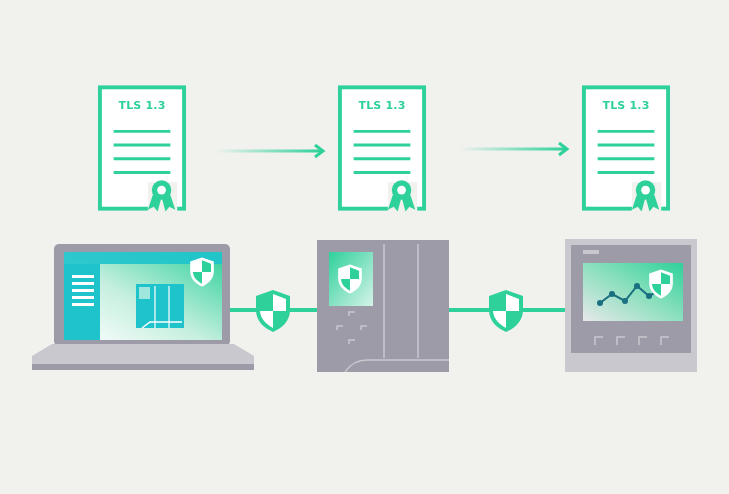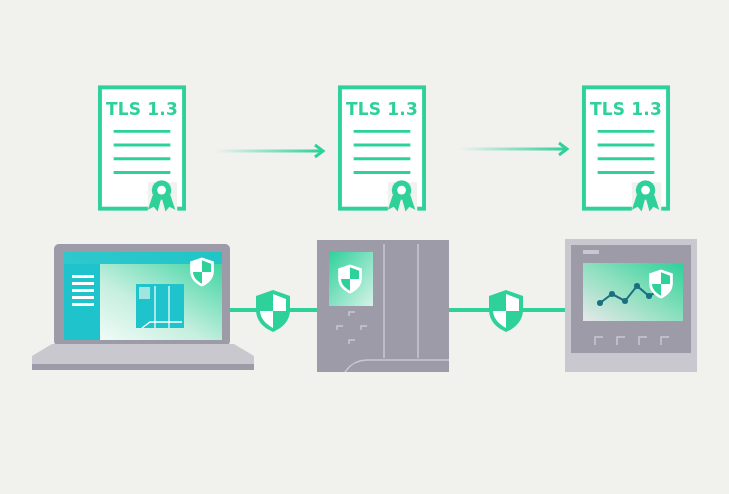--- a/index.html
+++ b/index.html
@@ -1,19 +1,19 @@
 <!DOCTYPE html>
 <html><head>
 <meta charset="utf-8">
 <style>
   html, body { margin:0; padding:0; }
   body { width:729px; height:494px; background:#f1f1ee; position:relative; overflow:hidden; font-family:"Liberation Sans", sans-serif; }
   .abs { position:absolute; }
   .cert { width:90px; height:116px; }
-  .cert-title { position:absolute; left:0; right:0; top:15px; text-align:center; font-family:"DejaVu Sans", sans-serif; font-weight:bold; font-size:17px; color:#2ed19a; letter-spacing:0.2px; }
+  .cert-title { position:absolute; left:0; right:0; top:15px; text-align:center; font-family:"DejaVu Sans", sans-serif; font-weight:bold; font-size:11px; color:#2ed19a; letter-spacing:0.2px; }
 </style>
 </head>
 <body>
 
 <div class="abs" style="left:224px;top:308px;width:96px;height:4px;background:#2ed19a;"></div>
 <div class="abs" style="left:446px;top:308px;width:122px;height:4px;background:#2ed19a;"></div>
 
 <svg width="0" height="0" style="position:absolute">
   <defs>
     <linearGradient id="arrowGrad" x1="0" x2="1" y1="0" y2="0">

